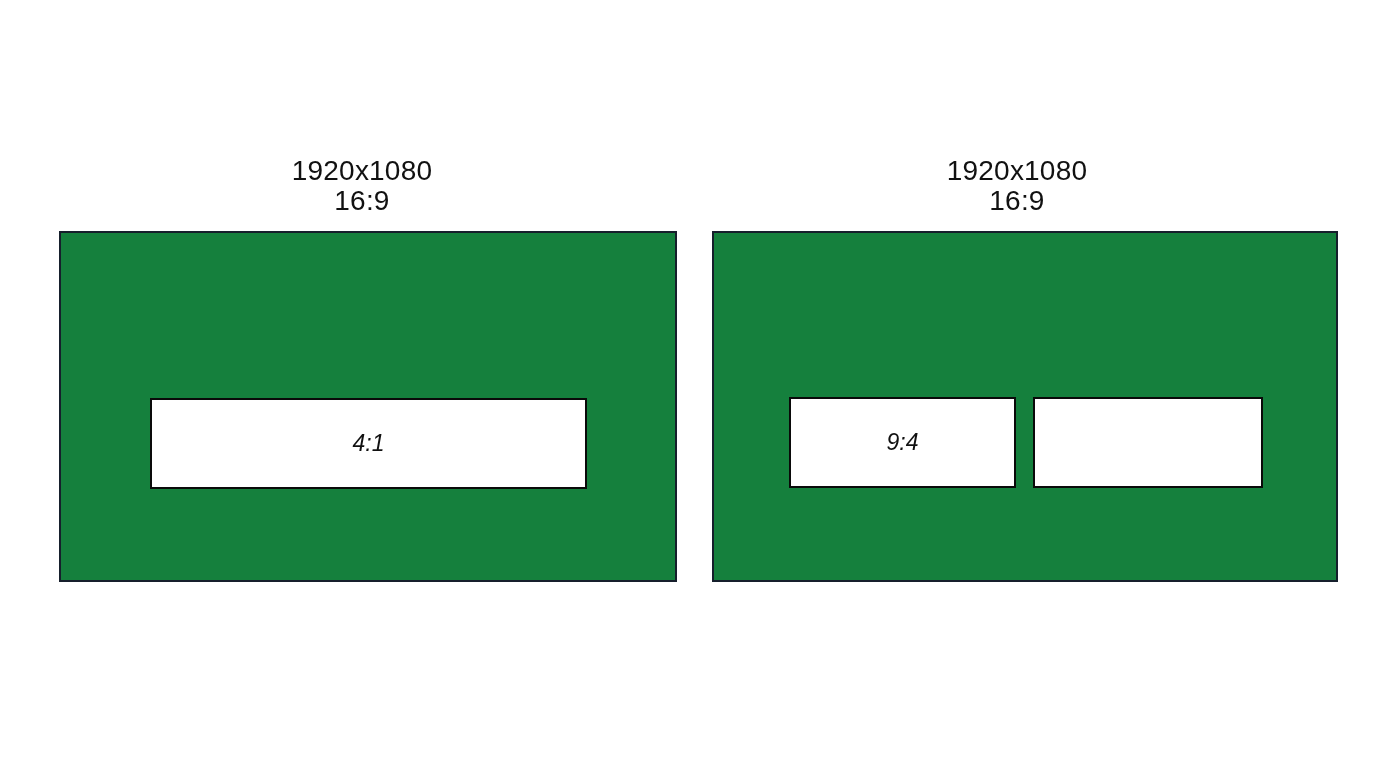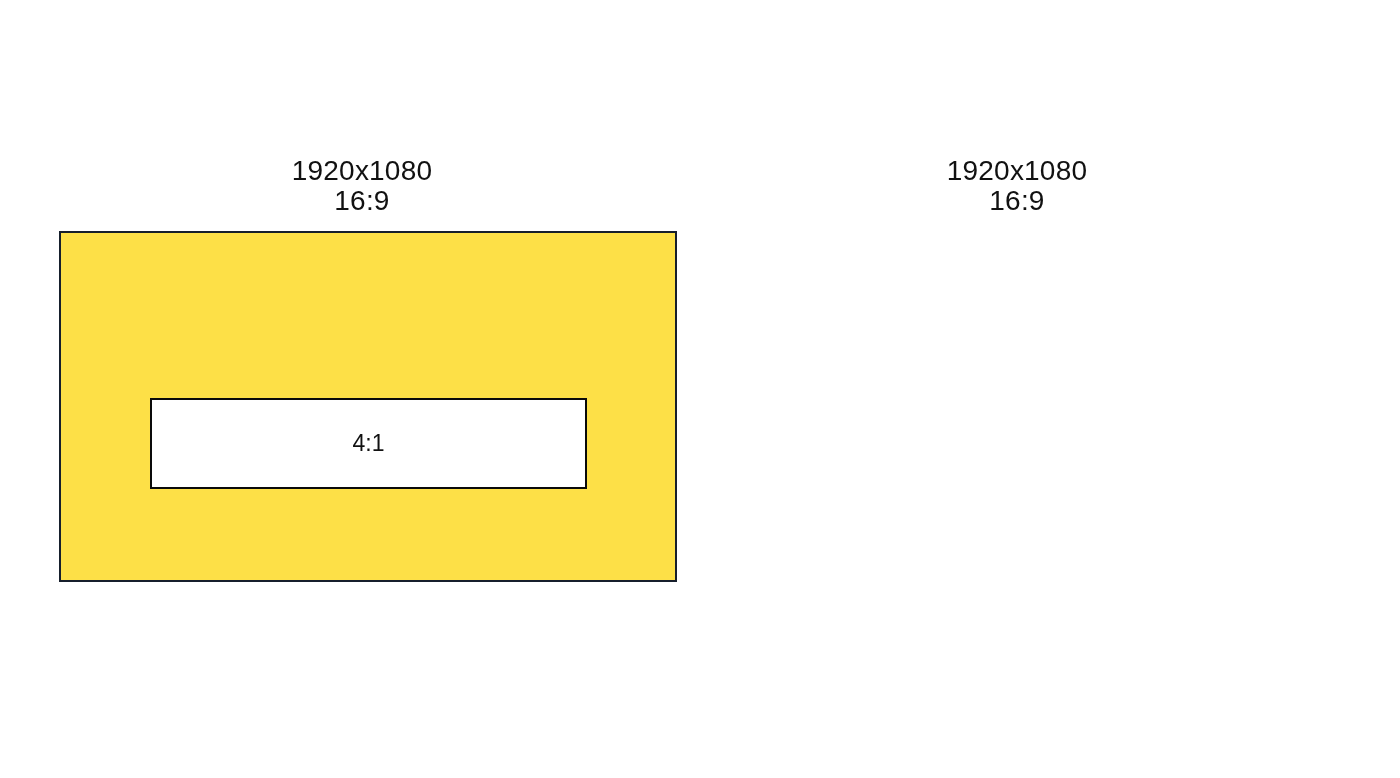--- a/index.html
+++ b/index.html
@@ -20,21 +20,22 @@
     text-align: center;
     font-size: 28px;
     line-height: 30px;
     color: #111111;
     letter-spacing: 0.2px;
   }
 
   .outer-box {
     position: absolute;
     border: 2px solid #161f2c;
-    background: #fde047;
+    background: #15803d;
+    font-style: italic;
   }
 
   .inner-box {
     position: absolute;
     border: 2px solid #0a0a0a;
     background: #ffffff;
     display: flex;
     align-items: center;
     justify-content: center;
     font-size: 23px;
@@ -66,14 +67,22 @@
     <div class="inner-box inner-4-1">
       <span>4:1</span>
     </div>
   </div>
 
   <div class="caption caption-right">
     <div>1920x1080</div>
     <div>16:9</div>
   </div>
 
+  <div class="outer-box outer-right">
+    <div class="inner-box inner-9-4">
+      <span>9:4</span>
+    </div>
+    <div class="inner-box inner-empty">
+      <span></span>
+    </div>
+  </div>
 
 </div>
 
 </body></html>

